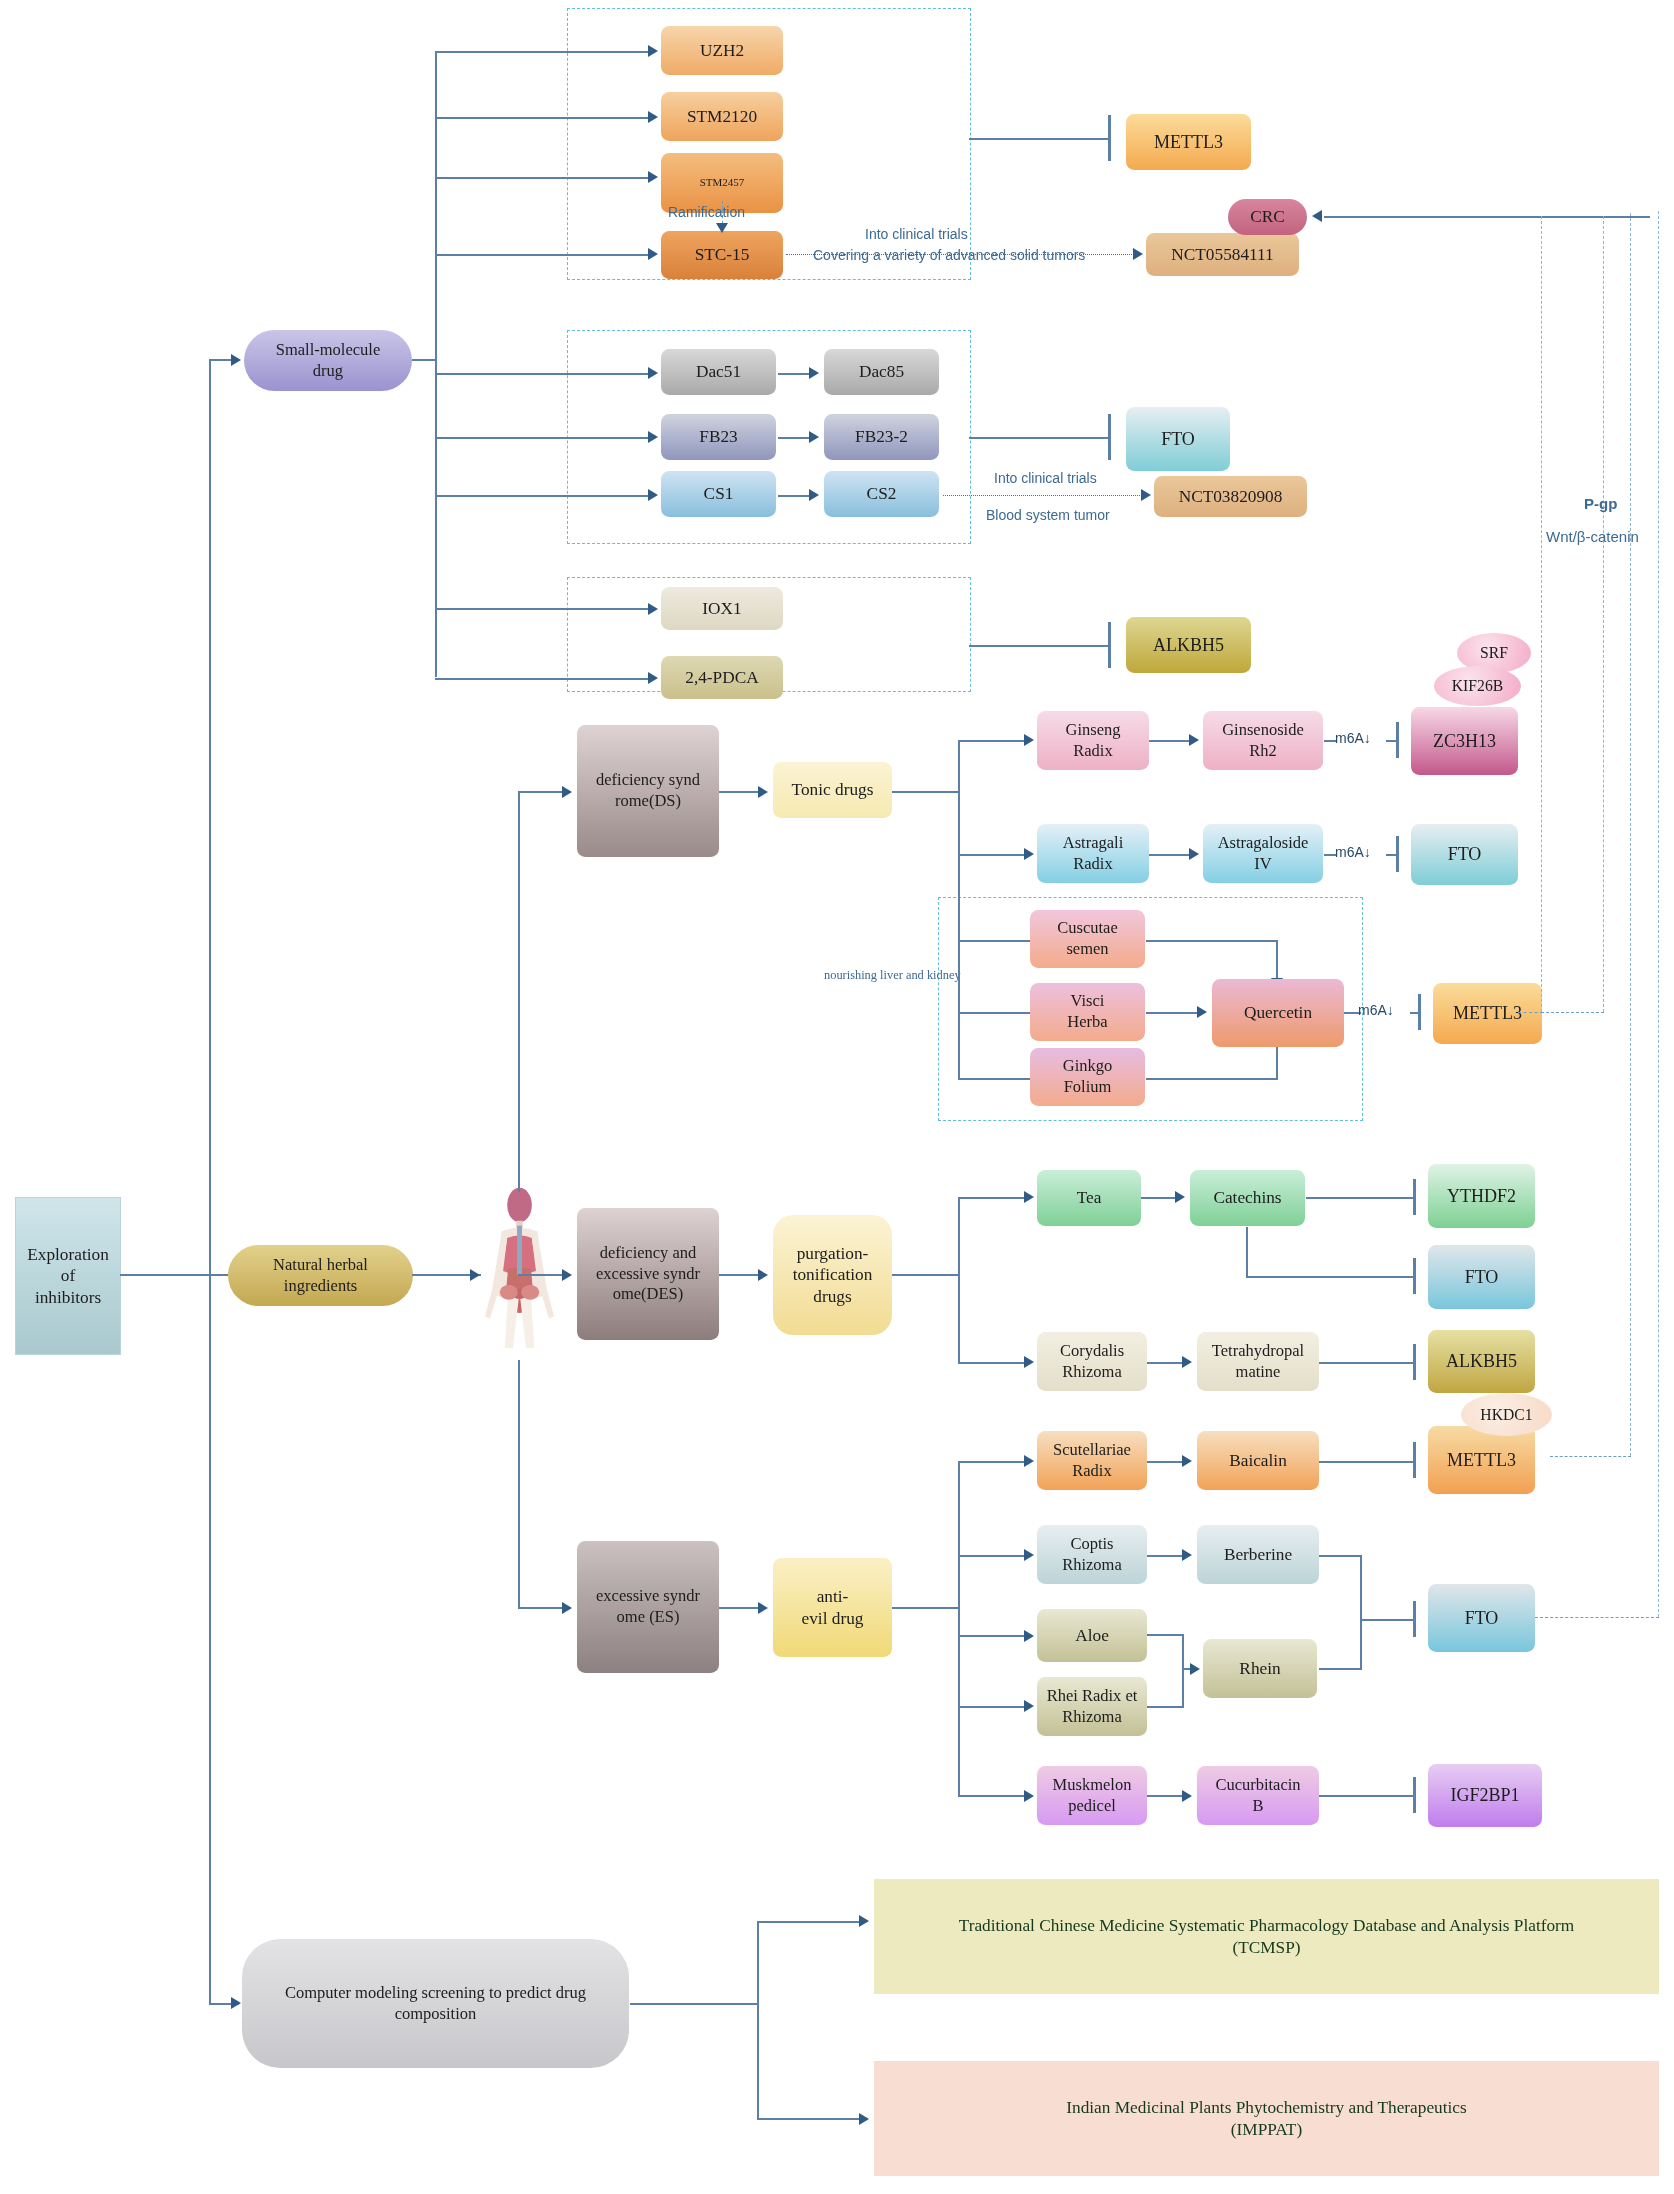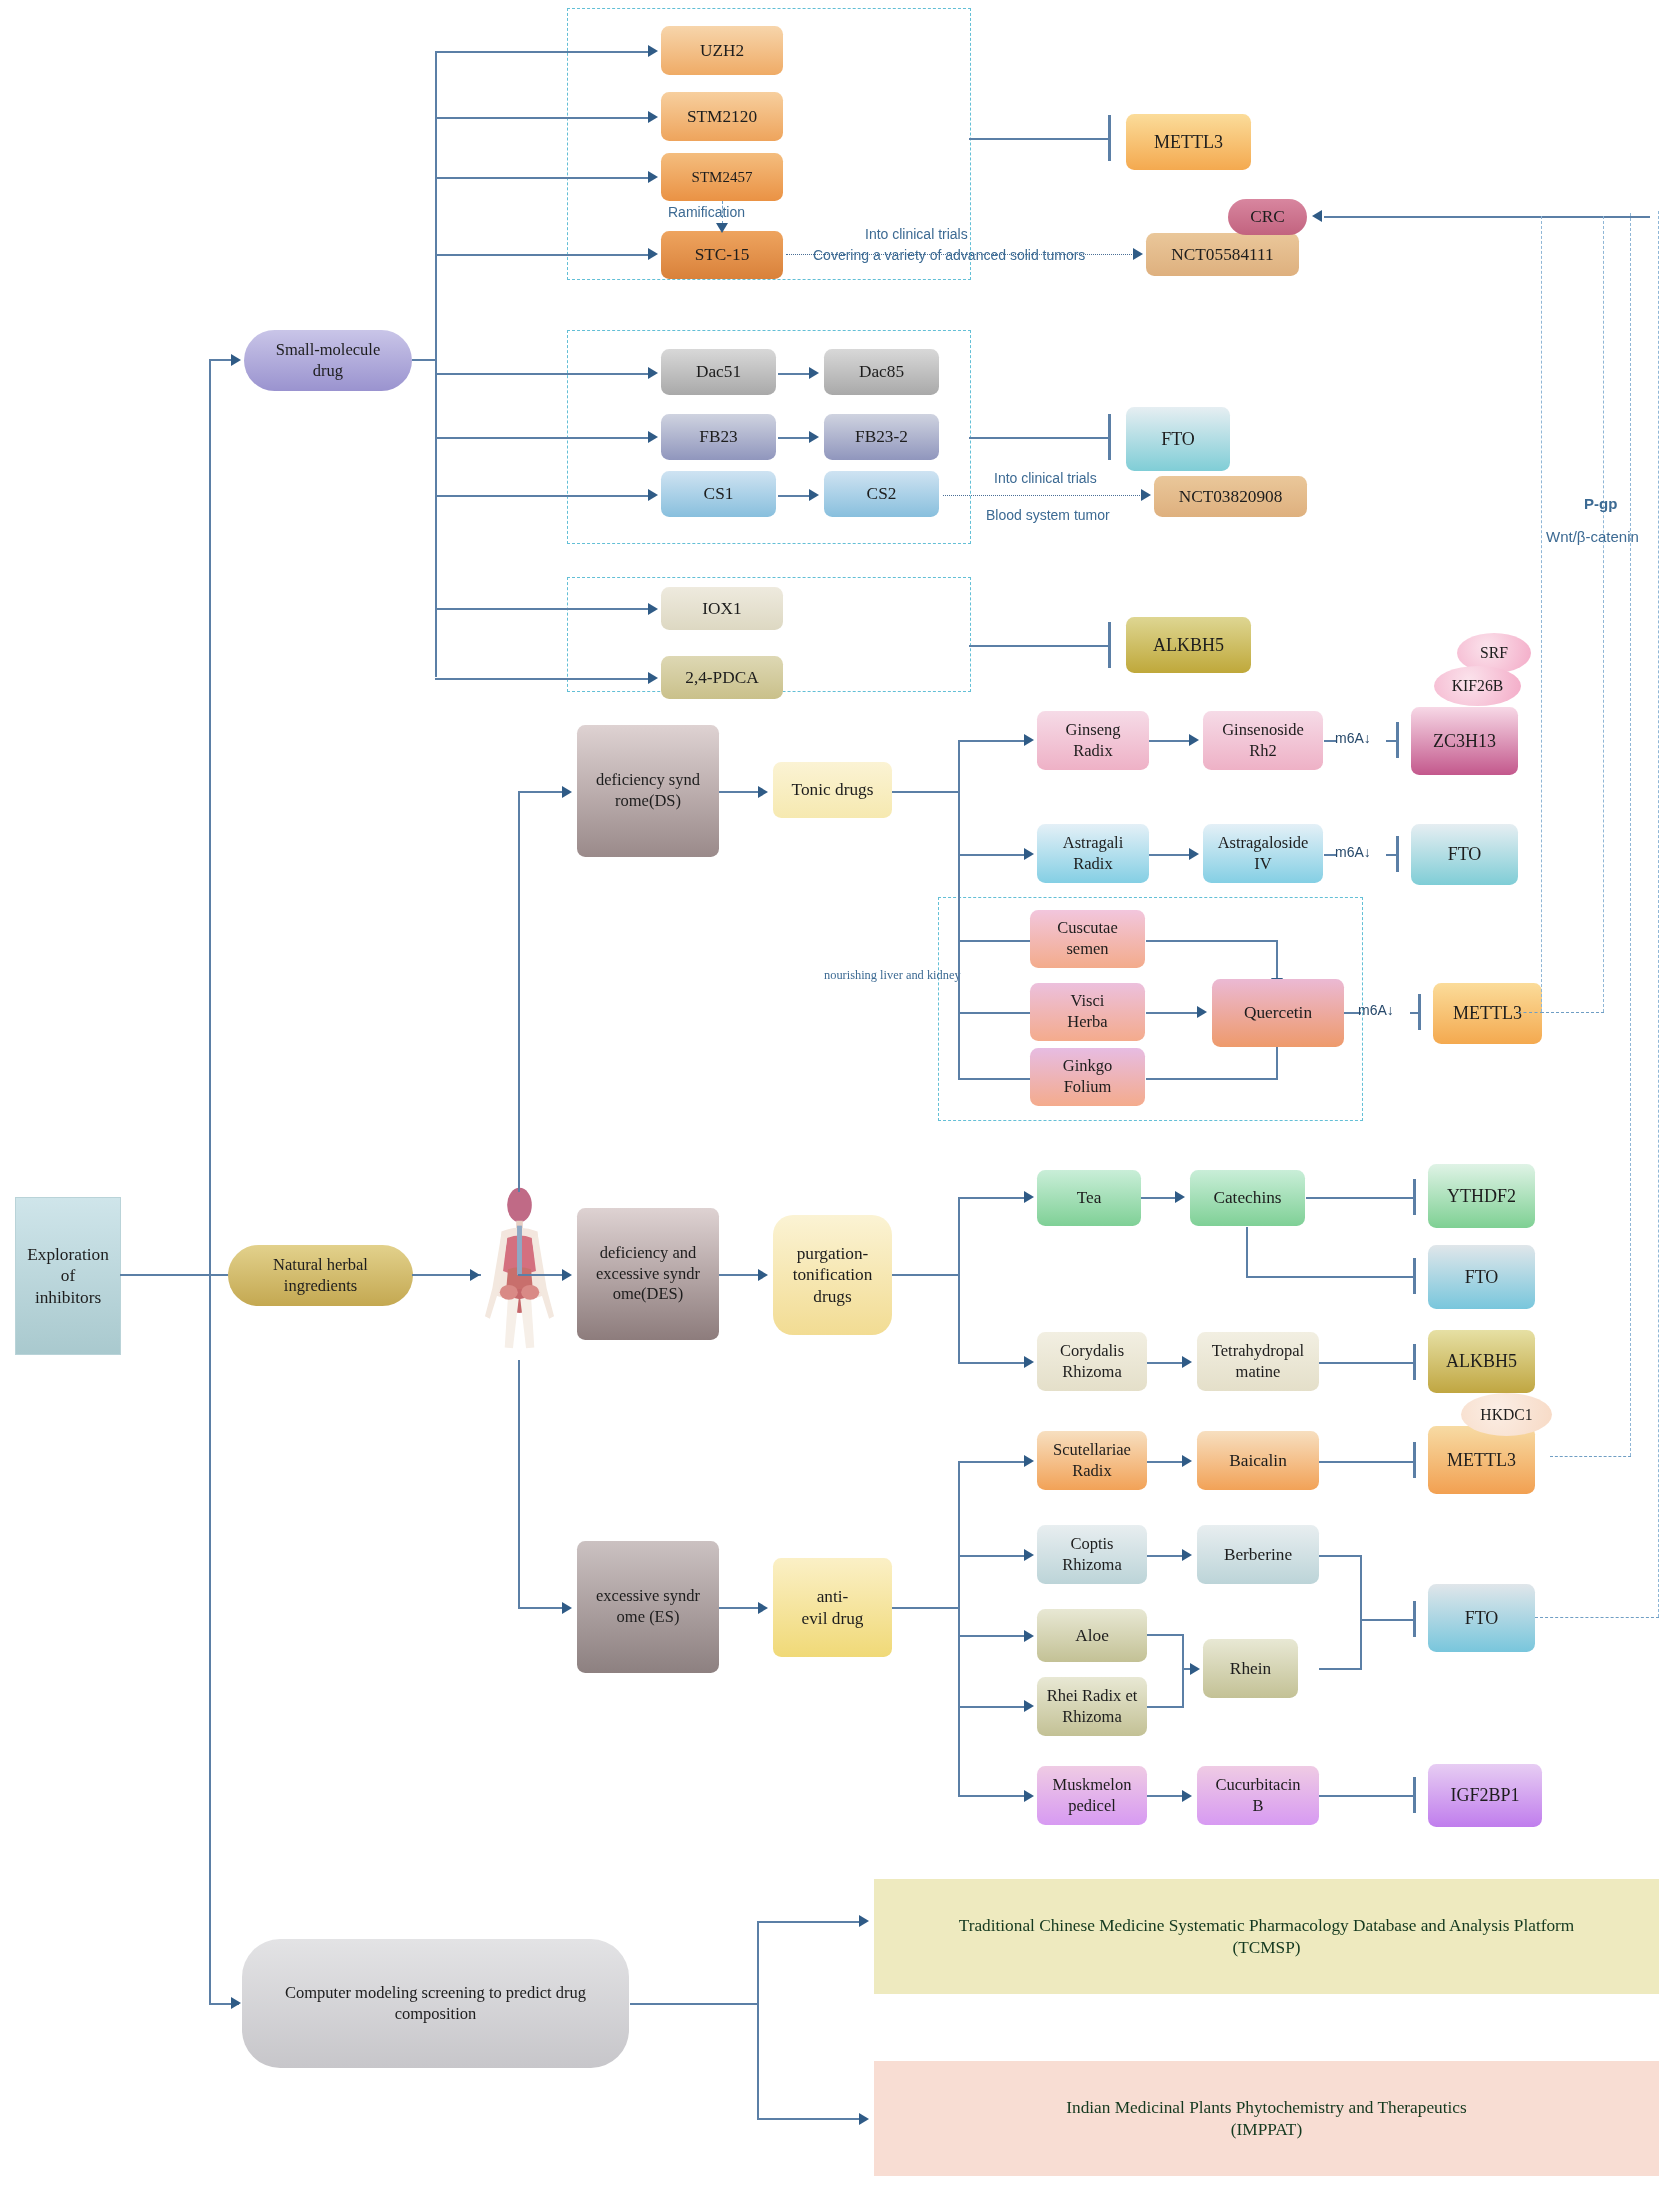--- a/index.html
+++ b/index.html
@@ -94,21 +94,21 @@
   <div class="arw" style="left:648px;top:672px;"></div>
 
   <div class="node" style="left:661px;top:26px;width:122px;height:49px;font-size:17.3px;
               background:linear-gradient(180deg,#f7d5ab 0%,#efab66 100%);">
     <span>UZH2</span>
   </div>
   <div class="node" style="left:661px;top:92px;width:122px;height:49px;font-size:17.3px;
               background:linear-gradient(180deg,#f7cf9e 0%,#eea45c 100%);">
     <span>STM2120</span>
   </div>
-  <div class="node" style="left:661px;top:153px;width:122px;height:48px;font-size:15px;
+  <div class="node" style="left:661px;top:153px;width:122px;height:60px;font-size:11px;
               background:linear-gradient(180deg,#f4bd7e 0%,#ea9244 100%);">
     <span>STM2457</span>
   </div>
   <div class="node" style="left:661px;top:231px;width:122px;height:48px;font-size:17.3px;
               background:linear-gradient(180deg,#eea45f 0%,#d9813a 100%);">
     <span>STC-15</span>
   </div>
 
   <div class="dashv" style="left:722px;top:201px;height:16.5px;"></div>
   <div class="lbl" style="left:668px;top:204px;">Ramification</div>
@@ -485,21 +485,21 @@
 
   <div class="node" style="left:1037px;top:1609px;width:110px;height:53px;font-size:17.3px;
               background:linear-gradient(180deg,#e8e8d4 0%,#c3c195 100%);">
     <span>Aloe</span>
   </div>
   <div class="node" style="left:1037px;top:1677px;width:110px;height:59px;font-size:16.5px;
               background:linear-gradient(180deg,#e8e8d4 0%,#c3c195 100%);">
     <span style="white-space:pre-line;">Rhei Radix et
 Rhizoma</span>
   </div>
-  <div class="node" style="left:1203px;top:1639px;width:95px;height:59px;font-size:17.3px;
+  <div class="node" style="left:1203px;top:1639px;width:114px;height:59px;font-size:17.3px;
               background:linear-gradient(180deg,#e8e8d4 0%,#c3c195 100%);">
     <span>Rhein</span>
   </div>
   <div class="ln h" style="left:1147px;top:1634px;width:36px;"></div>
   <div class="ln v" style="left:1182px;top:1634px;height:35px;"></div>
   <div class="ln h" style="left:1147px;top:1706px;width:36px;"></div>
   <div class="ln v" style="left:1182px;top:1668px;height:40px;"></div>
   <div class="ln h" style="left:1182px;top:1668px;width:11.5px;"></div>
   <div class="arw" style="left:1190px;top:1663px;"></div>
 

